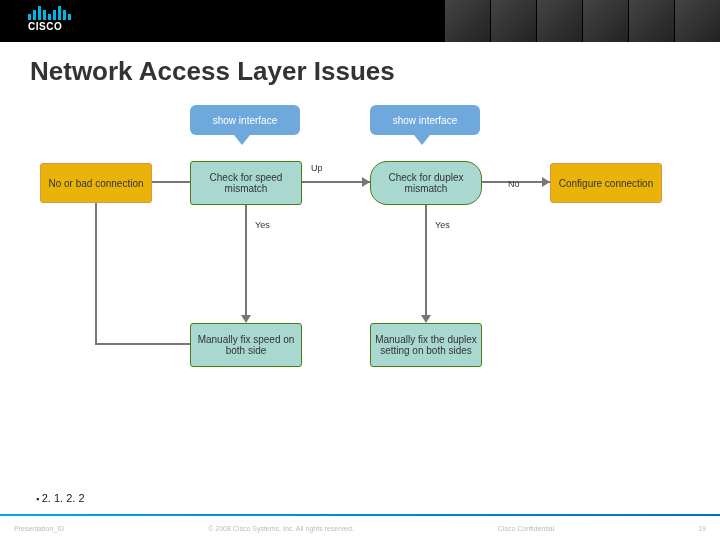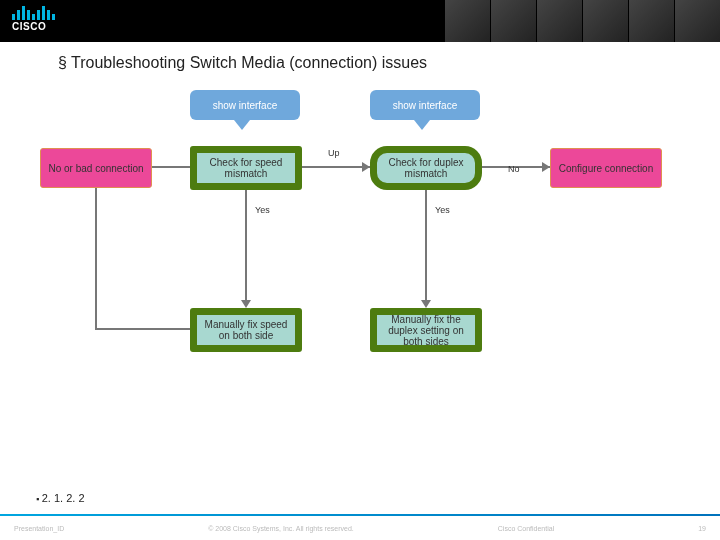--- a/index.html
+++ b/index.html
@@ -1,34 +1,34 @@
 <!DOCTYPE html>
 <html><head>
 <meta charset="utf-8">
 <style>
   * { box-sizing: border-box; margin: 0; padding: 0; }
   body { width: 720px; height: 540px; font-family: Arial, Helvetica, sans-serif; background: #fff; overflow: hidden; position: relative; }
   .header { position: relative; height: 42px; background: #000; }
-  .logo { position: absolute; left: 12px; top: 4px; color: #fff; }
+  .logo { position: absolute; left: 28px; top: 4px; color: #fff; }
   .logo-bars { display: flex; gap: 2px; align-items: flex-end; height: 16px; }
   .logo-bars span { width: 3px; background: #00b5e2; }
   .logo-text { font-size: 10px; font-weight: bold; margin-top: 1px; letter-spacing: 0.5px; }
   .photo-strip { position: absolute; right: 0; top: 0; height: 42px; display: flex; }
   .photo-strip div { width: 46px; height: 42px; background: linear-gradient(135deg,#444,#222); border-left:1px solid #000; }
   .content { padding: 12px 30px 0 30px; }
   .section-lbl { font-size: 12px; font-weight: bold; color: #222; }
   .title { font-size: 26px; font-weight: 600; color: #333; margin: 2px 0 14px 0; }
   .bullet1 { margin-left: 28px; font-size: 16px; color: #222; }
   .bullet1::before { content: "§ "; color: #222; }
   .flow { position: relative; margin: 18px auto 0 auto; width: 620px; height: 300px; }
   .callout { position: absolute; width: 110px; height: 30px; background: #6fa8dc; border-radius: 6px; display: flex; align-items: center; justify-content: center; font-size: 10px; color: #fff; }
   .callout-tail { position: absolute; width: 0; height: 0; border-left: 8px solid transparent; border-right: 8px solid transparent; border-top: 10px solid #6fa8dc; }
   .box { position: absolute; display: flex; align-items: center; justify-content: center; text-align: center; font-size: 10px; padding: 4px; }
-  .orange { width: 112px; height: 40px; background: #ec4899; border: 1px solid #e08f50; border-radius: 3px; color: #333; }
-  .teal { width: 112px; height: 44px; background: #a8d8d0; border: 7px solid #4d7c0f; border-radius: 3px; color: #333; }
+  .orange { width: 112px; height: 40px; background: #eab308; border: 1px solid #e08f50; border-radius: 3px; color: #333; }
+  .teal { width: 112px; height: 44px; background: #a8d8d0; border: 1px solid #4d7c0f; border-radius: 3px; color: #333; }
   .flow-line { position: absolute; background: #777; }
   .arrowR { position: absolute; width: 0; height: 0; border-top: 5px solid transparent; border-bottom: 5px solid transparent; border-left: 8px solid #777; }
   .arrowD { position: absolute; width: 0; height: 0; border-left: 5px solid transparent; border-right: 5px solid transparent; border-top: 8px solid #777; }
   .flbl { position: absolute; font-size: 9px; color: #333; }
   .ref { position: absolute; left: 36px; bottom: 36px; font-size: 11px; color: #222; }
   .ref::before { content: "▪ "; font-size: 9px; }
   .footer { position: absolute; bottom: 0; left: 0; right: 0; height: 24px; display: flex; align-items: center; justify-content: space-between; padding: 0 14px; font-size: 7px; color: #bbb; }
   .footer-bar { position: absolute; bottom: 24px; left: 0; right: 0; height: 2px; background: linear-gradient(to right,#00a6e0,#0072bc); }
 </style>
 </head>
@@ -53,42 +53,42 @@
     <div></div>
       <div></div>
       <div></div>
       <div></div>
       <div></div>
       <div></div>
   </div>
 </div>
 
 <div class="content">
-  <div class="bullet1">Troubleshooting Switch Media (connection) issues</div>
+  <div class="title">Network Access Layer Issues</div>
 
   <div class="flow">
 
     <div class="callout" style="left:140px; top:0;">show interface</div>
     <div class="callout-tail" style="left:184px; top:30px;"></div>
 
     <div class="callout" style="left:320px; top:0;">show interface</div>
     <div class="callout-tail" style="left:364px; top:30px;"></div>
 
     <div class="box orange" style="left:-10px; top:58px;">No or bad connection</div>
     <div class="box teal" style="left:140px; top:56px;">Check for speed mismatch</div>
     <div class="box teal" style="left:320px; top:56px;border-radius:17px;">Check for duplex mismatch</div>
     <div class="box orange" style="left:500px; top:58px;">Configure connection</div>
 
     <div class="flow-line" style="left:102px; top:76px; width:38px; height:2px;"></div>
     <div class="flow-line" style="left:252px; top:76px; width:68px; height:2px;"></div>
     <div class="arrowR" style="left:312px; top:72px;"></div>
     <div class="flow-line" style="left:432px; top:76px; width:68px; height:2px;"></div>
     <div class="arrowR" style="left:492px; top:72px;"></div>
 
-    <div class="flbl" style="left:278px; top:58px;">Up</div>
+    <div class="flbl" style="left:261px; top:58px;">Up</div>
     <div class="flbl" style="left:458px; top:74px;">No</div>
 
     <div class="flow-line" style="left:195px; top:100px; width:2px; height:110px;"></div>
     <div class="arrowD" style="left:191px; top:210px;"></div>
     <div class="flbl" style="left:205px; top:115px;">Yes</div>
 
     <div class="flow-line" style="left:375px; top:100px; width:2px; height:110px;"></div>
     <div class="arrowD" style="left:371px; top:210px;"></div>
     <div class="flbl" style="left:385px; top:115px;">Yes</div>
 

